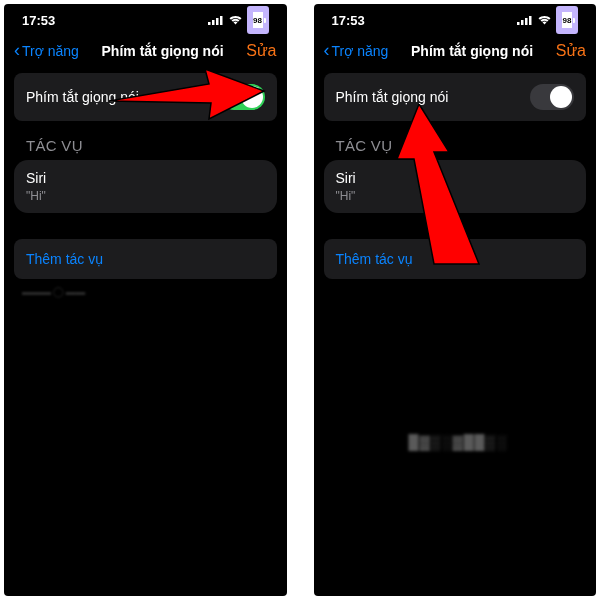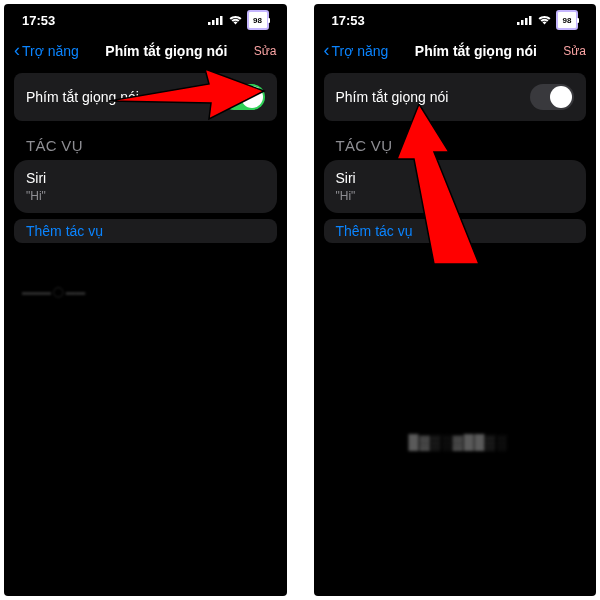--- a/index.html
+++ b/index.html
@@ -55,22 +55,22 @@
     .chevron {
       font-size: 18px;
       font-weight: 300;
     }
     .nav-title {
       color: #fff;
       font-weight: 600;
       font-size: 14px;
     }
     .nav-edit {
-      color: #fca5a5;
-      font-size: 12px;
+      color: #f97316;
+      font-size: 16px;
     }
     .section {
       padding: 0 10px;
     }
     .cell {
       background: #1c1c1e;
       border-radius: 8px;
       padding: 11px 12px;
       display: flex;
       justify-content: space-between;
@@ -116,22 +116,22 @@
       font-size: 14px;
       margin-bottom: 3px;
     }
     .task-sub {
       color: #8e8e93;
       font-size: 12px;
     }
     .add-cell {
       background: #1c1c1e;
       border-radius: 8px;
-      padding: 3px 12px;
-      margin-top: 6px;
+      padding: 11px 12px;
+      margin-top: 26px;
     }
     .add-link {
       color: #0a84ff;
       font-size: 14px;
     }
     .arrow-overlay {
       position: absolute;
       pointer-events: none;
     }
     .smudge {
@@ -143,24 +143,24 @@
     }
     .smudge2 {
       position: absolute;
       color: #5a5a5a;
       font-size: 14px;
       filter: blur(1.5px);
       font-weight: bold;
       letter-spacing: 1px;
     }
     .battery-box {
-      border: 2px solid #c4b5fd;
+      border: 6px solid #c4b5fd;
       border-radius: 3px;
       width: 22px;
-      height: 20px;
+      height: 28px;
       display: flex;
       align-items: center;
       justify-content: center;
       font-size: 8px;
       position: relative;
       background: #fff;
       color: #000;
       font-weight: 700;
     }
     .battery-tip {

